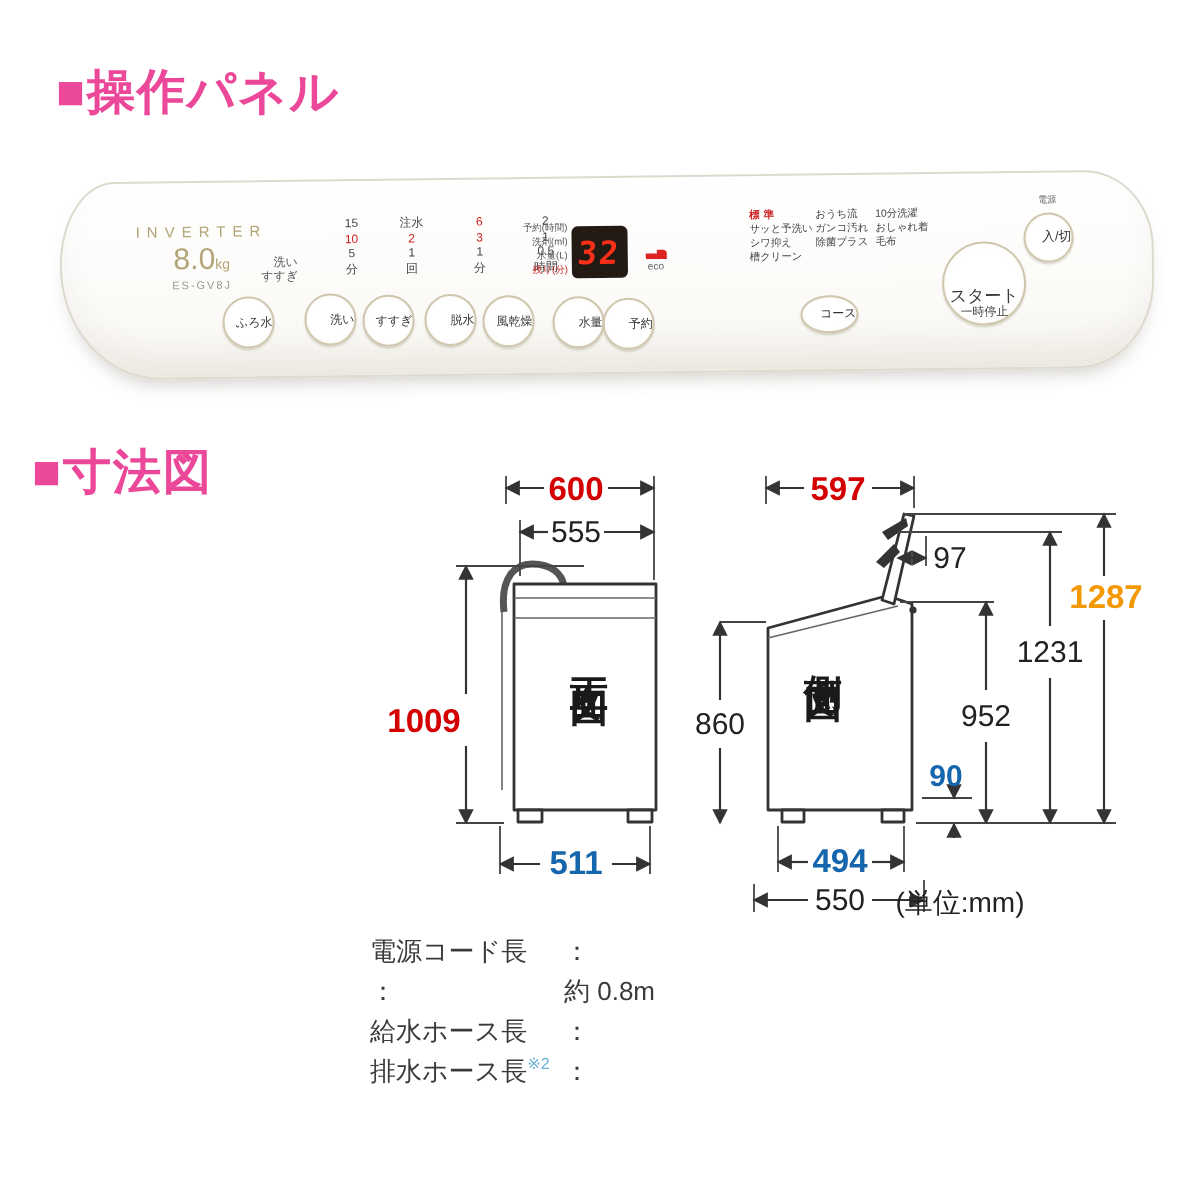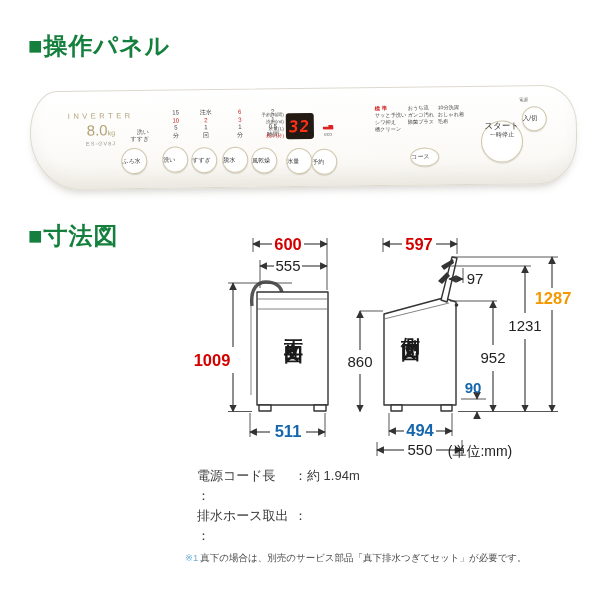--- a/index.html
+++ b/index.html
@@ -3,42 +3,42 @@
 <meta charset="utf-8">
 <style>
   html,body{margin:0;padding:0;}
   body{
     width:600px;height:600px;position:relative;background:#ffffff;
     font-family:"Liberation Sans","DejaVu Sans",sans-serif;color:#222;
     overflow:hidden;
   }
   .abs{position:absolute;}
   
-  .heading{font-size:24px;font-weight:bold;color:#15803d;letter-spacing:1px;}
+  .heading{font-size:24px;font-weight:bold;color:#ec4899;letter-spacing:1px;}
   
   .panel{
     left:30px;top:88px;width:545px;height:97px;
     background:linear-gradient(180deg,#ffffff 0%,#fbfaf7 70%,#f3f1ea 100%);
     border:1px solid #ddd9cd;
     border-radius:30px 38px 42px 54px / 46px 42px 48px 62px;
     box-shadow:0 6px 9px -4px rgba(120,115,100,.35), inset 0 -10px 14px rgba(90,85,70,.05);
     transform:rotate(-0.7deg);
   }
   .brand{left:28px;top:20px;width:84px;text-align:center;color:#b3a478;}
   .brand .bname{font-size:7.5px;letter-spacing:3.5px;}
   .brand .bcap{font-size:15px;margin-top:1px;}
   .brand .bcap span{font-size:7px;text-align:center;}
   .brand .bmodel{font-size:5.5px;color:#9a9a92;letter-spacing:1px;margin-top:2px;}
   .bathlbl{left:96px;top:38px;width:22px;text-align:right;font-size:6px;line-height:7px;color:#555;}
   .optcol{width:28px;text-align:center;font-size:6px;line-height:7.5px;color:#444;}
   .red{color:#cc2222;}
   .btn{
     border:1.3px solid #cfc6ad;border-radius:50%;background:radial-gradient(#ffffff 60%,#f6f3ea);
-    display:flex;align-items:center;justify-content:flex-start;
-    font-size:6px;color:#333;box-shadow:0 1px 1px rgba(120,110,80,.25);margin-left:10px;
+    display:flex;align-items:center;justify-content:flex-end;
+    font-size:6px;color:#333;box-shadow:0 1px 1px rgba(120,110,80,.25);
   }
   .btn.small{width:24px;height:24px;}
   .btn.oval{width:27px;height:17px;border-radius:50%;}
   .btn.big{width:40px;height:40px;flex-direction:column;line-height:9px;}
   .btn.big .l1{font-size:8.5px;color:#3a3a3a;}
   .btn.big .l2{font-size:6px;color:#3a3a3a;}
   .btn.pow{width:23px;height:23px;font-size:6.5px;}
   .powcap{left:483px;top:11px;width:20px;text-align:center;font-size:4.5px;color:#666;}
   .disp{left:255px;top:24px;width:28px;height:26px;background:#241a14;border-radius:3px;
         display:flex;align-items:center;justify-content:center;}
@@ -46,21 +46,21 @@
         color:#ff3018;letter-spacing:1px;transform:skewX(-6deg);}
   .displabels{left:220px;top:22px;width:33px;text-align:right;font-size:4.8px;line-height:7px;color:#555;}
   .eco{left:288px;top:36px;width:18px;text-align:center;}
   .eco .tap{width:11px;height:5px;background:#d22;border-radius:1px 3px 1px 1px;margin:0 auto;
         clip-path:polygon(0 40%,55% 40%,55% 0,100% 0,100% 100%,0 100%);}
   .eco .ecotxt{font-size:5px;color:#666;margin-top:1px;}
   .courses{top:17px;font-size:5.2px;line-height:7px;color:#444;white-space:nowrap;}
   .c1{left:344px;} .c2{left:377px;} .c3{left:407px;}
   
   .specs{left:185px;top:466px;width:400px;font-size:13px;color:#3a3a3a;}
-  .specrow{display:grid;grid-template-columns:97px 13px auto;line-height:20px;margin-left:12px;}
+  .specrow{display:grid;grid-template-columns:97px 13px auto;line-height:20px;}
   .specrow .v{white-space:nowrap;}
   sup.note{font-size:8px;color:#6db0d8;vertical-align:super;line-height:0;}
   .footnotes{left:185px;top:551px;width:400px;font-size:9.5px;line-height:13.5px;color:#4a4a4a;}
   .fn .mk{color:#6db0d8;margin-right:2px;}
   
   svg text{font-family:"Liberation Sans","DejaVu Sans",sans-serif;}
   .dl{stroke:#333;stroke-width:1.1;fill:none;}
   .ext{stroke:#444;stroke-width:0.9;fill:none;}
   .bodyline{fill:#ffffff;stroke:#333;stroke-width:1.4;stroke-linejoin:round;}
   .thin{stroke:#666;stroke-width:0.8;fill:none;}
@@ -151,21 +151,21 @@
     <div>ガンコ汚れ</div>
     <div>除菌プラス</div>
   </div>
   <div class="abs courses c3">
     <div>10分洗濯</div>
     <div>おしゃれ着</div>
     <div>毛布</div>
   </div>
 </div>
 
-<div class="abs heading" style="left:28px;top:220px;">■寸法図</div>
+<div class="abs heading" style="left:16px;top:220px;">■寸法図</div>
 
 <svg class="abs" style="left:175px;top:228px;" width="415" height="238" viewBox="175 228 415 238">
   <defs>
     <marker id="arr" viewBox="0 0 10 10" refX="9" refY="5" markerWidth="7" markerHeight="7" orient="auto-start-reverse">
       <path d="M0,0 L10,5 L0,10 z" fill="#333"></path>
     </marker>
   </defs>
 
   <g>
     <path class="thin" d="M251,306 L251,395" stroke-width="1.2"></path>
@@ -268,29 +268,29 @@
     <text class="dt" x="420" y="455">550</text>
 
     <text class="dt" x="480" y="456" text-anchor="start" style="font-size:14px">(単位:mm)</text>
   </g>
 </svg>
 
 <div class="abs specs">
   <div class="specrow">
     <span>電源コード長</span>
     <span>：</span>
-    <span class="v"><span>約 1.94m</span></span>
-  </div>
-  <div class="specrow">
-    <span>：</span>
-  </div>
-  <div class="specrow">
-    <span>排水ホース取出</span>
-    <span>：</span>
-  </div>
-  <div class="specrow">
+  </div>
+  <div class="specrow">
+    <span>：</span>
+    <span class="v"><span>約 0.8m</span></span>
+  </div>
+  <div class="specrow">
+    <span>給水ホース長</span>
+    <span>：</span>
+  </div>
+  <div class="specrow">
+    <span><span>排水ホース長</span><sup class="note">※2</sup></span>
     <span>：</span>
   </div>
 </div>
 
 <div class="abs footnotes">
-  <div class="fn"><span class="mk">※1</span><span>真下の場合は、別売のサービス部品「真下排水つぎてセット」が必要です。</span></div>
 </div>
 
 </body></html>

